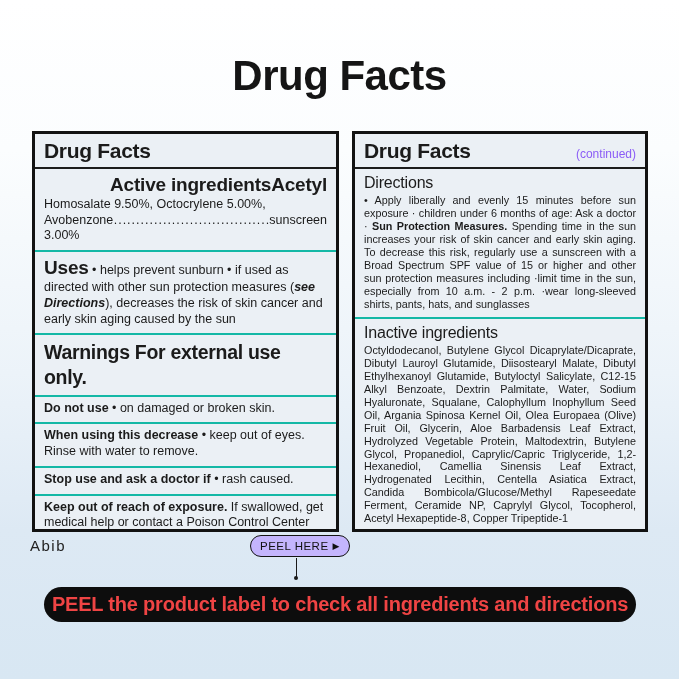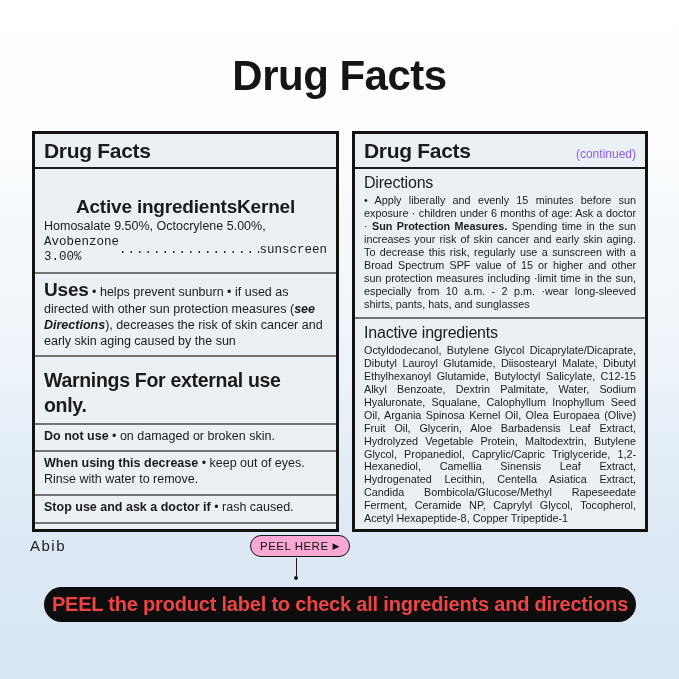--- a/index.html
+++ b/index.html
@@ -20,35 +20,35 @@
   }
   .panel-left{width:307px;}
   .panel-right{width:296px;}
   .panel-header{
     display:flex;justify-content:space-between;align-items:baseline;
     padding:5px 9px 4px 9px;border-bottom:2px solid #1c1c1c;
   }
   .panel-header .ph-title{font-size:21px;font-weight:700;letter-spacing:-0.3px;}
   .panel-header .ph-cont{font-size:12px;font-weight:400;color:#8b5cf6;}
   .sec{padding:4px 9px 6px 9px;font-size:12.5px;line-height:1.26;}
-  .sec + .sec{border-top:2px solid #737373;}
+  .sec + .sec{border-top:2px solid #14b8a6;}
   .h-lg{font-size:19px;font-weight:700;letter-spacing:-0.2px;}
   .b{font-weight:700;}
-  .row-between{display:flex;justify-content:center;align-items:baseline;margin-top:22px;}
-  .leader-row{display:flex;align-items:center;font-family:Liberation Mono, monospace;}
+  .row-between{display:flex;justify-content:flex-end;align-items:baseline;}
+  .leader-row{display:flex;align-items:flex-start;}
   .leader-dots{flex:1 1 auto;overflow:hidden;white-space:nowrap;letter-spacing:1px;}
-  .warn-head{font-size:19.5px;font-weight:700;padding-top:11px;padding-bottom:5px;letter-spacing:-0.3px;}
+  .warn-head{font-size:19.5px;font-weight:700;padding-top:5px;padding-bottom:5px;letter-spacing:-0.3px;}
   .rp-body{font-size:10.8px;line-height:1.2;text-align:justify;}
   .rp-heading{font-size:16px;font-weight:400;margin-bottom:1px;letter-spacing:-0.2px;}
   .brand{
     position:absolute;left:30px;top:537px;font-size:15px;letter-spacing:1.5px;color:#222;
   }
   .peel-pill{
     position:absolute;left:250px;top:535px;width:100px;height:22px;box-sizing:border-box;
-    background:#f9a8d4;border:1.5px solid #141414;border-radius:12px;
+    background:#c4b5fd;border:1.5px solid #141414;border-radius:12px;
     display:flex;align-items:center;justify-content:center;gap:4px;
     font-size:11.5px;letter-spacing:0.5px;color:#111;
   }
   .peel-pill .tri{font-size:9px;line-height:1;}
   .connector-line{position:absolute;left:296px;top:558px;width:1px;height:19px;background:#1a1a1a;}
   .connector-dot{position:absolute;left:294px;top:576px;width:4px;height:4px;border-radius:50%;background:#1a1a1a;}
   .banner{
     position:absolute;left:44px;top:587px;width:592px;height:35px;
     background:#0d0d0d;border-radius:18px;
     display:flex;align-items:center;justify-content:center;
@@ -66,21 +66,21 @@
 <div class="panels">
 
   <section class="panel panel-left">
     <div class="panel-header">
       <span class="ph-title">Drug Facts</span>
     </div>
 
     <div class="sec">
       <div class="row-between">
         <span class="h-lg">Active ingredients</span>
-        <span class="h-lg">Kernel</span>
+        <span class="h-lg">Acetyl</span>
       </div>
       <div>Homosalate 9.50%, Octocrylene 5.00%,</div>
       <div class="leader-row">
         <span>Avobenzone 3.00%</span>
         <span class="leader-dots">......................................................</span>
         <span>sunscreen</span>
       </div>
     </div>
 
     <div class="sec">

